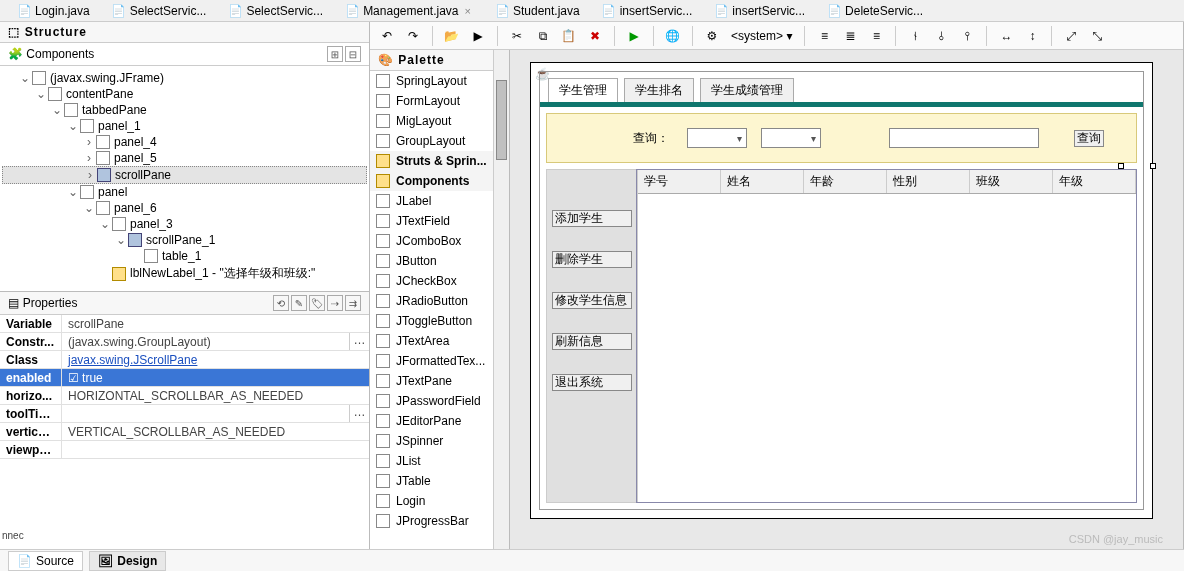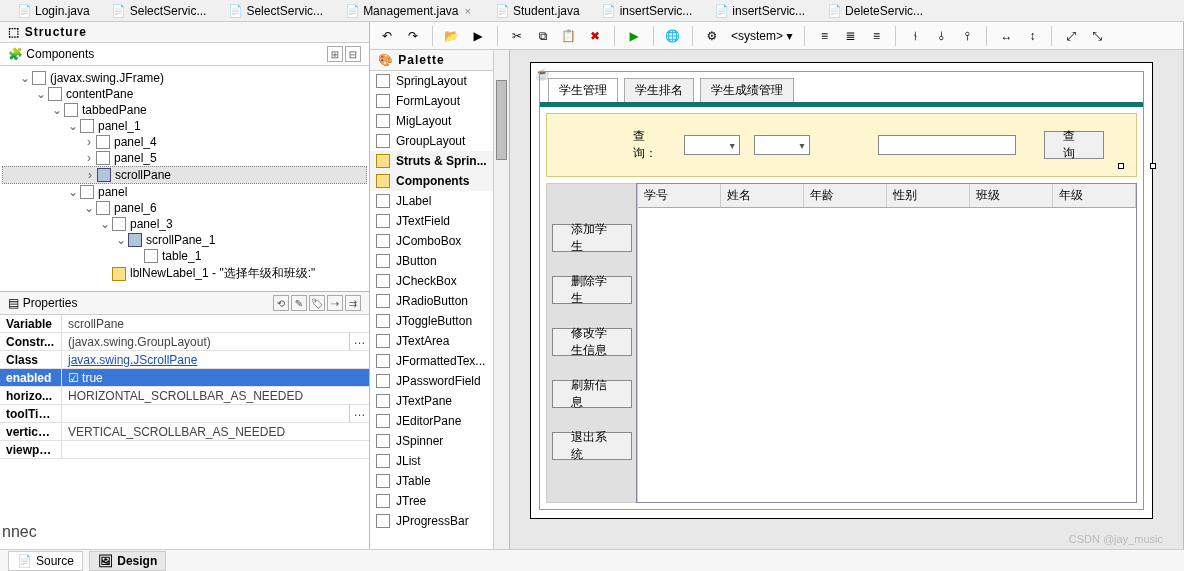--- a/index.html
+++ b/index.html
@@ -71,37 +71,37 @@
   .jframe-inner { position:absolute; inset:8px; border:1px solid #999; display:flex; flex-direction:column; }
   .app-tabs { display:flex; gap:6px; padding:6px 8px 0 8px; }
   .app-tab { padding:3px 10px; border:1px solid #aaa; border-bottom:none; background:#f0f0f0;text-align:right; }
   .app-tab.active { background:#fff; font-weight:normal; }
   .app-body { flex:1; border-top:5px solid #0f766e; display:flex; flex-direction:column; }
   .search-bar { background:#fdf6d0; border:1px solid #d8c97a; margin:6px; padding:14px 8px; display:flex; gap:14px; align-items:center; }
   .search-bar label { padding:0 4px; }
   .combo { width:60px; height:20px; border:1px solid #888; background:#fff; display:flex; align-items:center; justify-content:flex-end; padding-right:4px; }
   .combo .arrow { font-size:10px; color:#555; }
   .textfield { width:150px; height:20px; border:1px solid #888; background:#fff; }
-  .btn { height:28px; padding:0 18px; border:1px solid #888; background:#f0f0f0; display:flex; align-items:center; }
+  .btn { height:17px; padding:0 2px; border:1px solid #888; background:#f0f0f0; display:flex; align-items:center; }
 
   .content-row { flex:1; display:flex; margin:0 6px 6px 6px; border:1px solid #ccc; }
   .side-buttons { width:90px; background:#e0e0e0; display:flex; flex-direction:column; gap:24px; padding:40px 10px; align-items:center; }
   .side-buttons .btn { width:80px; justify-content:flex-start; font-size:11px; }
   .table-area { flex:1; background:#fff; display:flex; flex-direction:column; border-left:1px solid #ccc; }
   .table-head { display:flex; background:#f0f0f0; border-bottom:1px solid #aaa;align-items:flex-end; }
   .table-head .th { flex:1; padding:3px 6px; border-right:1px solid #ccc; }
   .design-mark { position:absolute; width:6px; height:6px; border:1px solid #000; background:#fff; }
 
   
   .bottom { height:22px; border-top:1px solid #ccc; display:flex; align-items:center; padding:0 8px; background:#f7f7f7; gap:6px; }
   .bottom-tab { padding:2px 8px; border:1px solid #ccc; background:#fff; display:flex; align-items:center; gap:4px; }
   .bottom-tab.active { background:#e8e8e8; font-weight:bold; }
 
   .watermark { position:absolute; right:20px; bottom:4px; color:#bbb; font-size:11px; }
-  .nnec { position:absolute; left:2px; bottom:30px; font-size:16px; color:#444; }
+  .nnec { position:absolute; left:2px; bottom:30px; font-size:10px; color:#444; }
 </style>
 </head>
 <body>
 
 <div class="file-tabs">
   <div class="file-tab">
       <span class="j-icon">📄</span>
       <span>Login.java</span>
     </div>
   <div class="file-tab">
@@ -369,45 +369,45 @@
             <div class="pal-row">
               <span class="pal-ico "></span>
               <span>JTextArea</span>
             </div>
             <div class="pal-row">
               <span class="pal-ico "></span>
               <span>JFormattedTex...</span>
             </div>
             <div class="pal-row">
               <span class="pal-ico "></span>
+              <span>JTextPane</span>
+            </div>
+            <div class="pal-row">
+              <span class="pal-ico "></span>
               <span>JPasswordField</span>
             </div>
             <div class="pal-row">
               <span class="pal-ico "></span>
-              <span>JTextPane</span>
-            </div>
-            <div class="pal-row">
-              <span class="pal-ico "></span>
               <span>JEditorPane</span>
             </div>
             <div class="pal-row">
               <span class="pal-ico "></span>
               <span>JSpinner</span>
             </div>
             <div class="pal-row">
               <span class="pal-ico "></span>
               <span>JList</span>
             </div>
             <div class="pal-row">
               <span class="pal-ico "></span>
               <span>JTable</span>
             </div>
             <div class="pal-row">
               <span class="pal-ico "></span>
-              <span>JTree</span>
+              <span>Login</span>
             </div>
             <div class="pal-row">
               <span class="pal-ico "></span>
               <span>JProgressBar</span>
             </div>
           </div>
         <div class="pal-scroll">
             <div class="thumb"></div>
           </div>
       </div>

